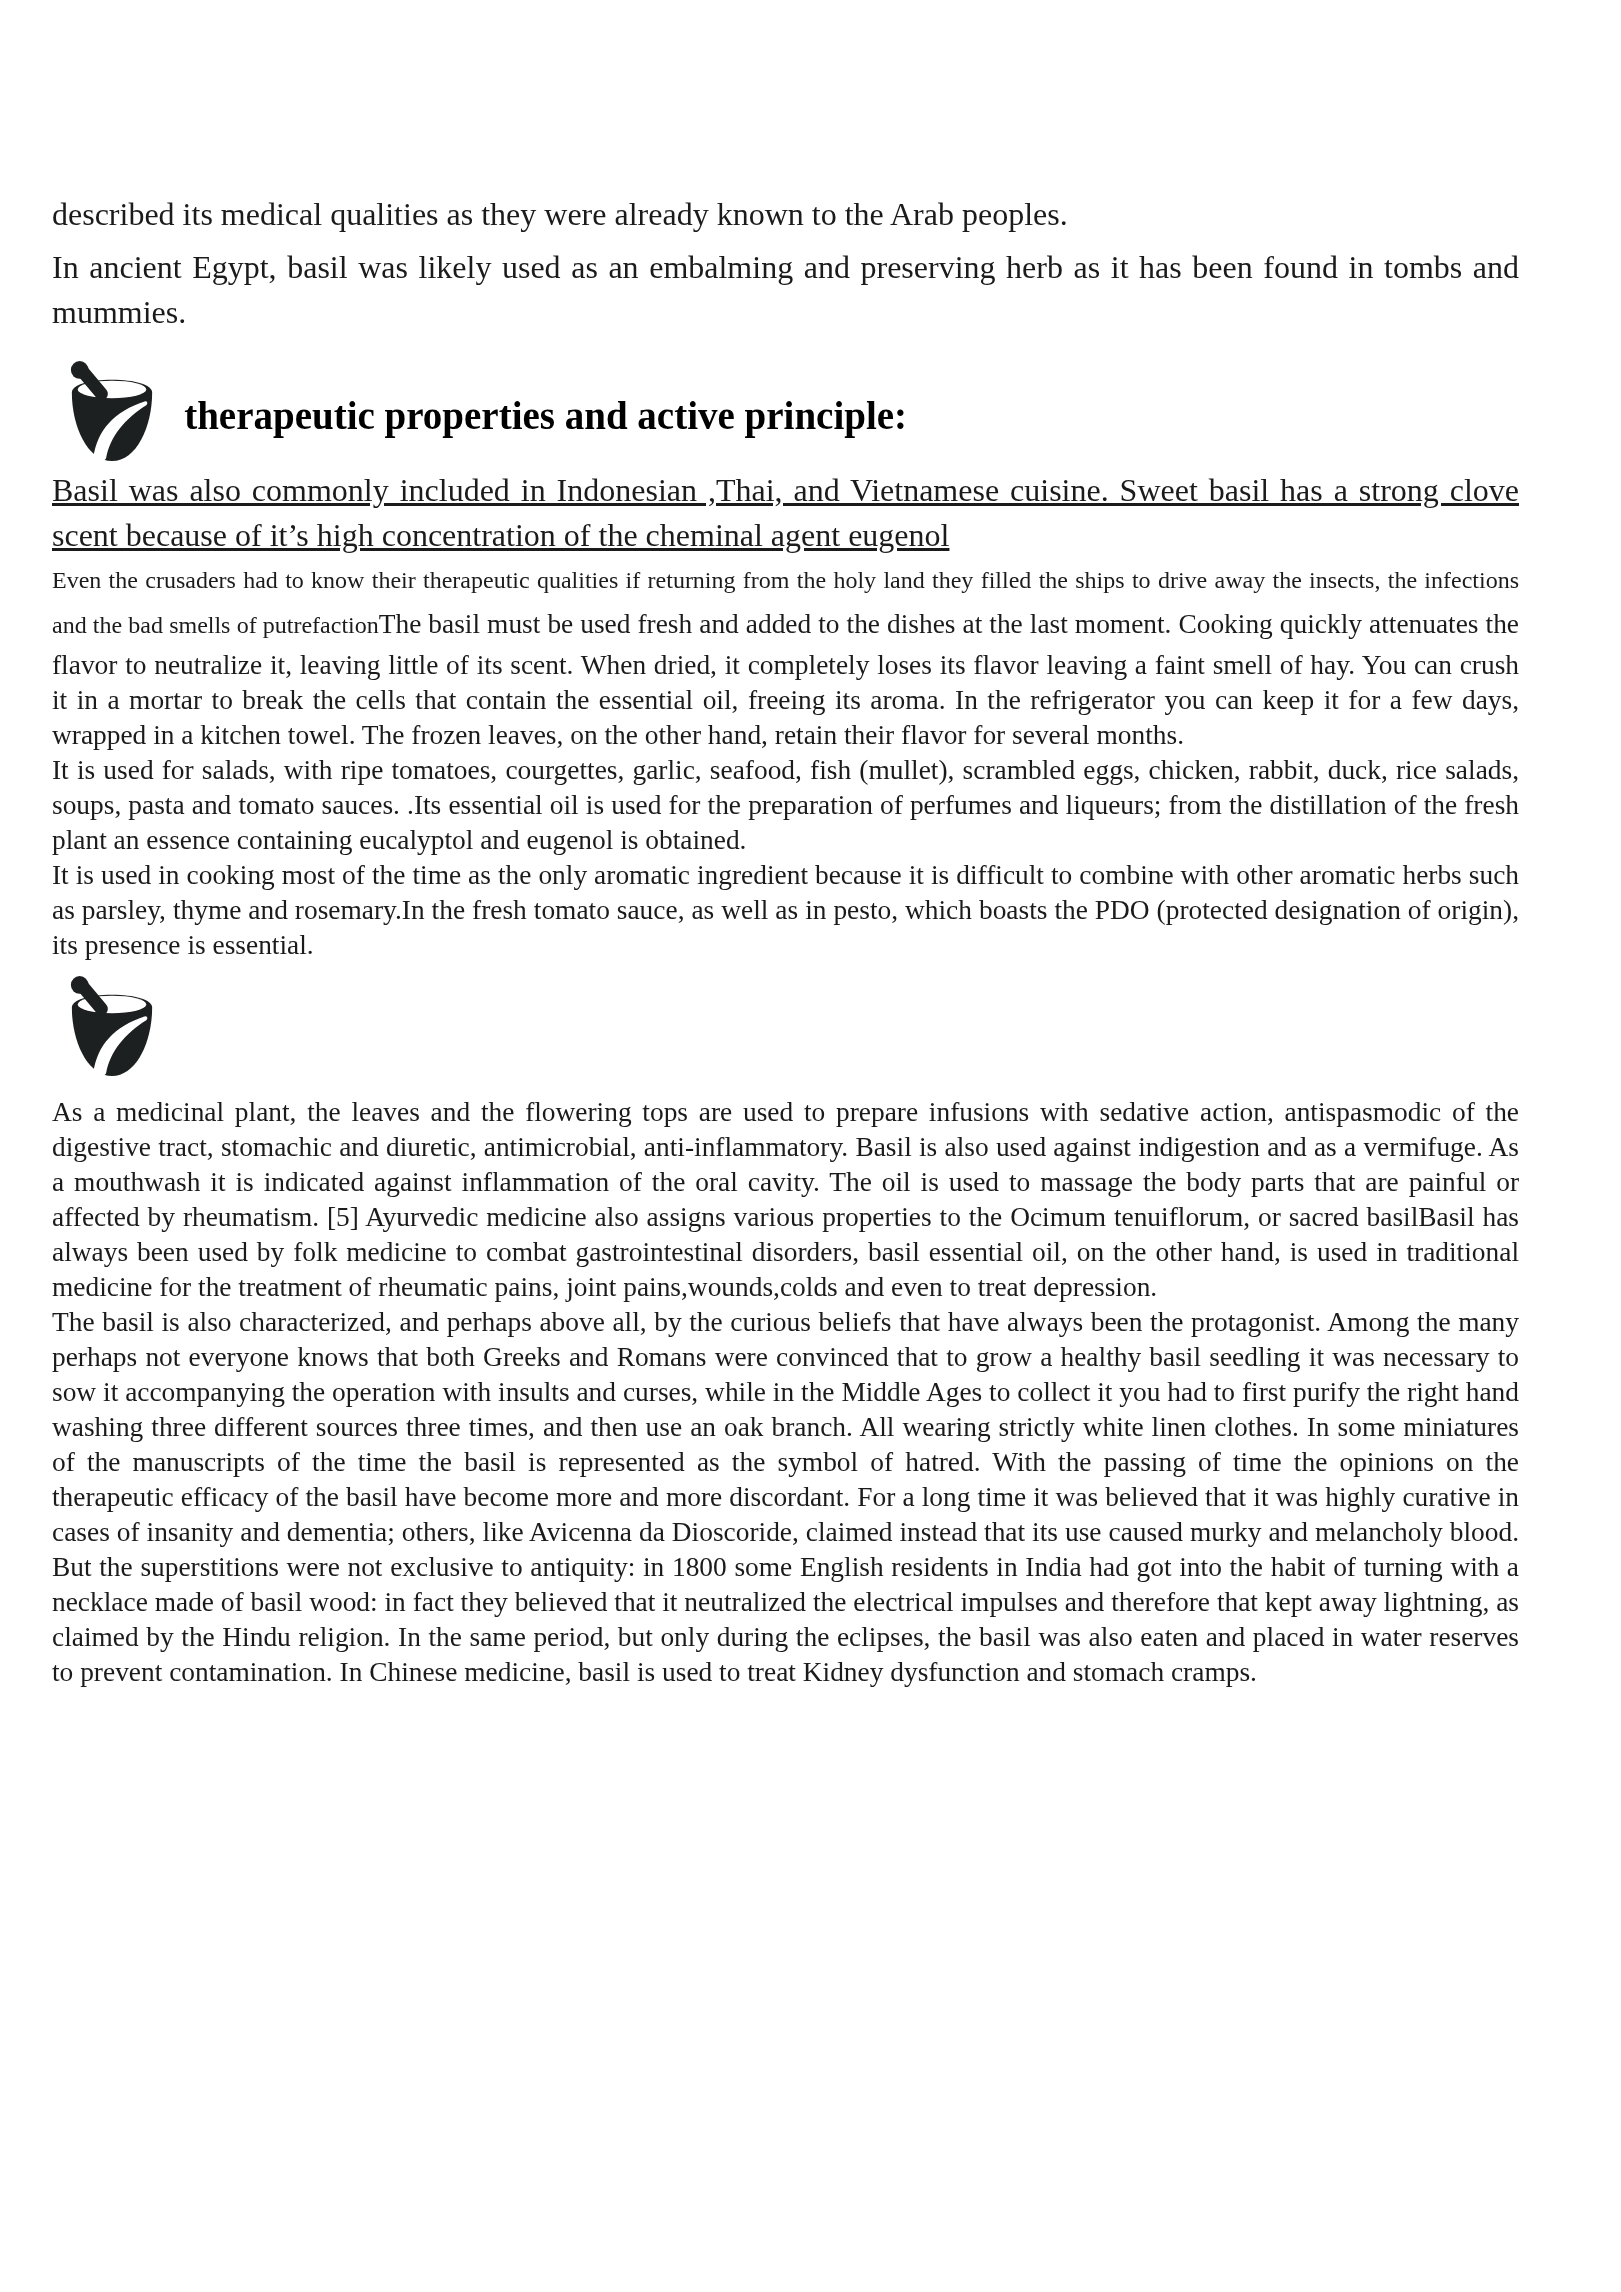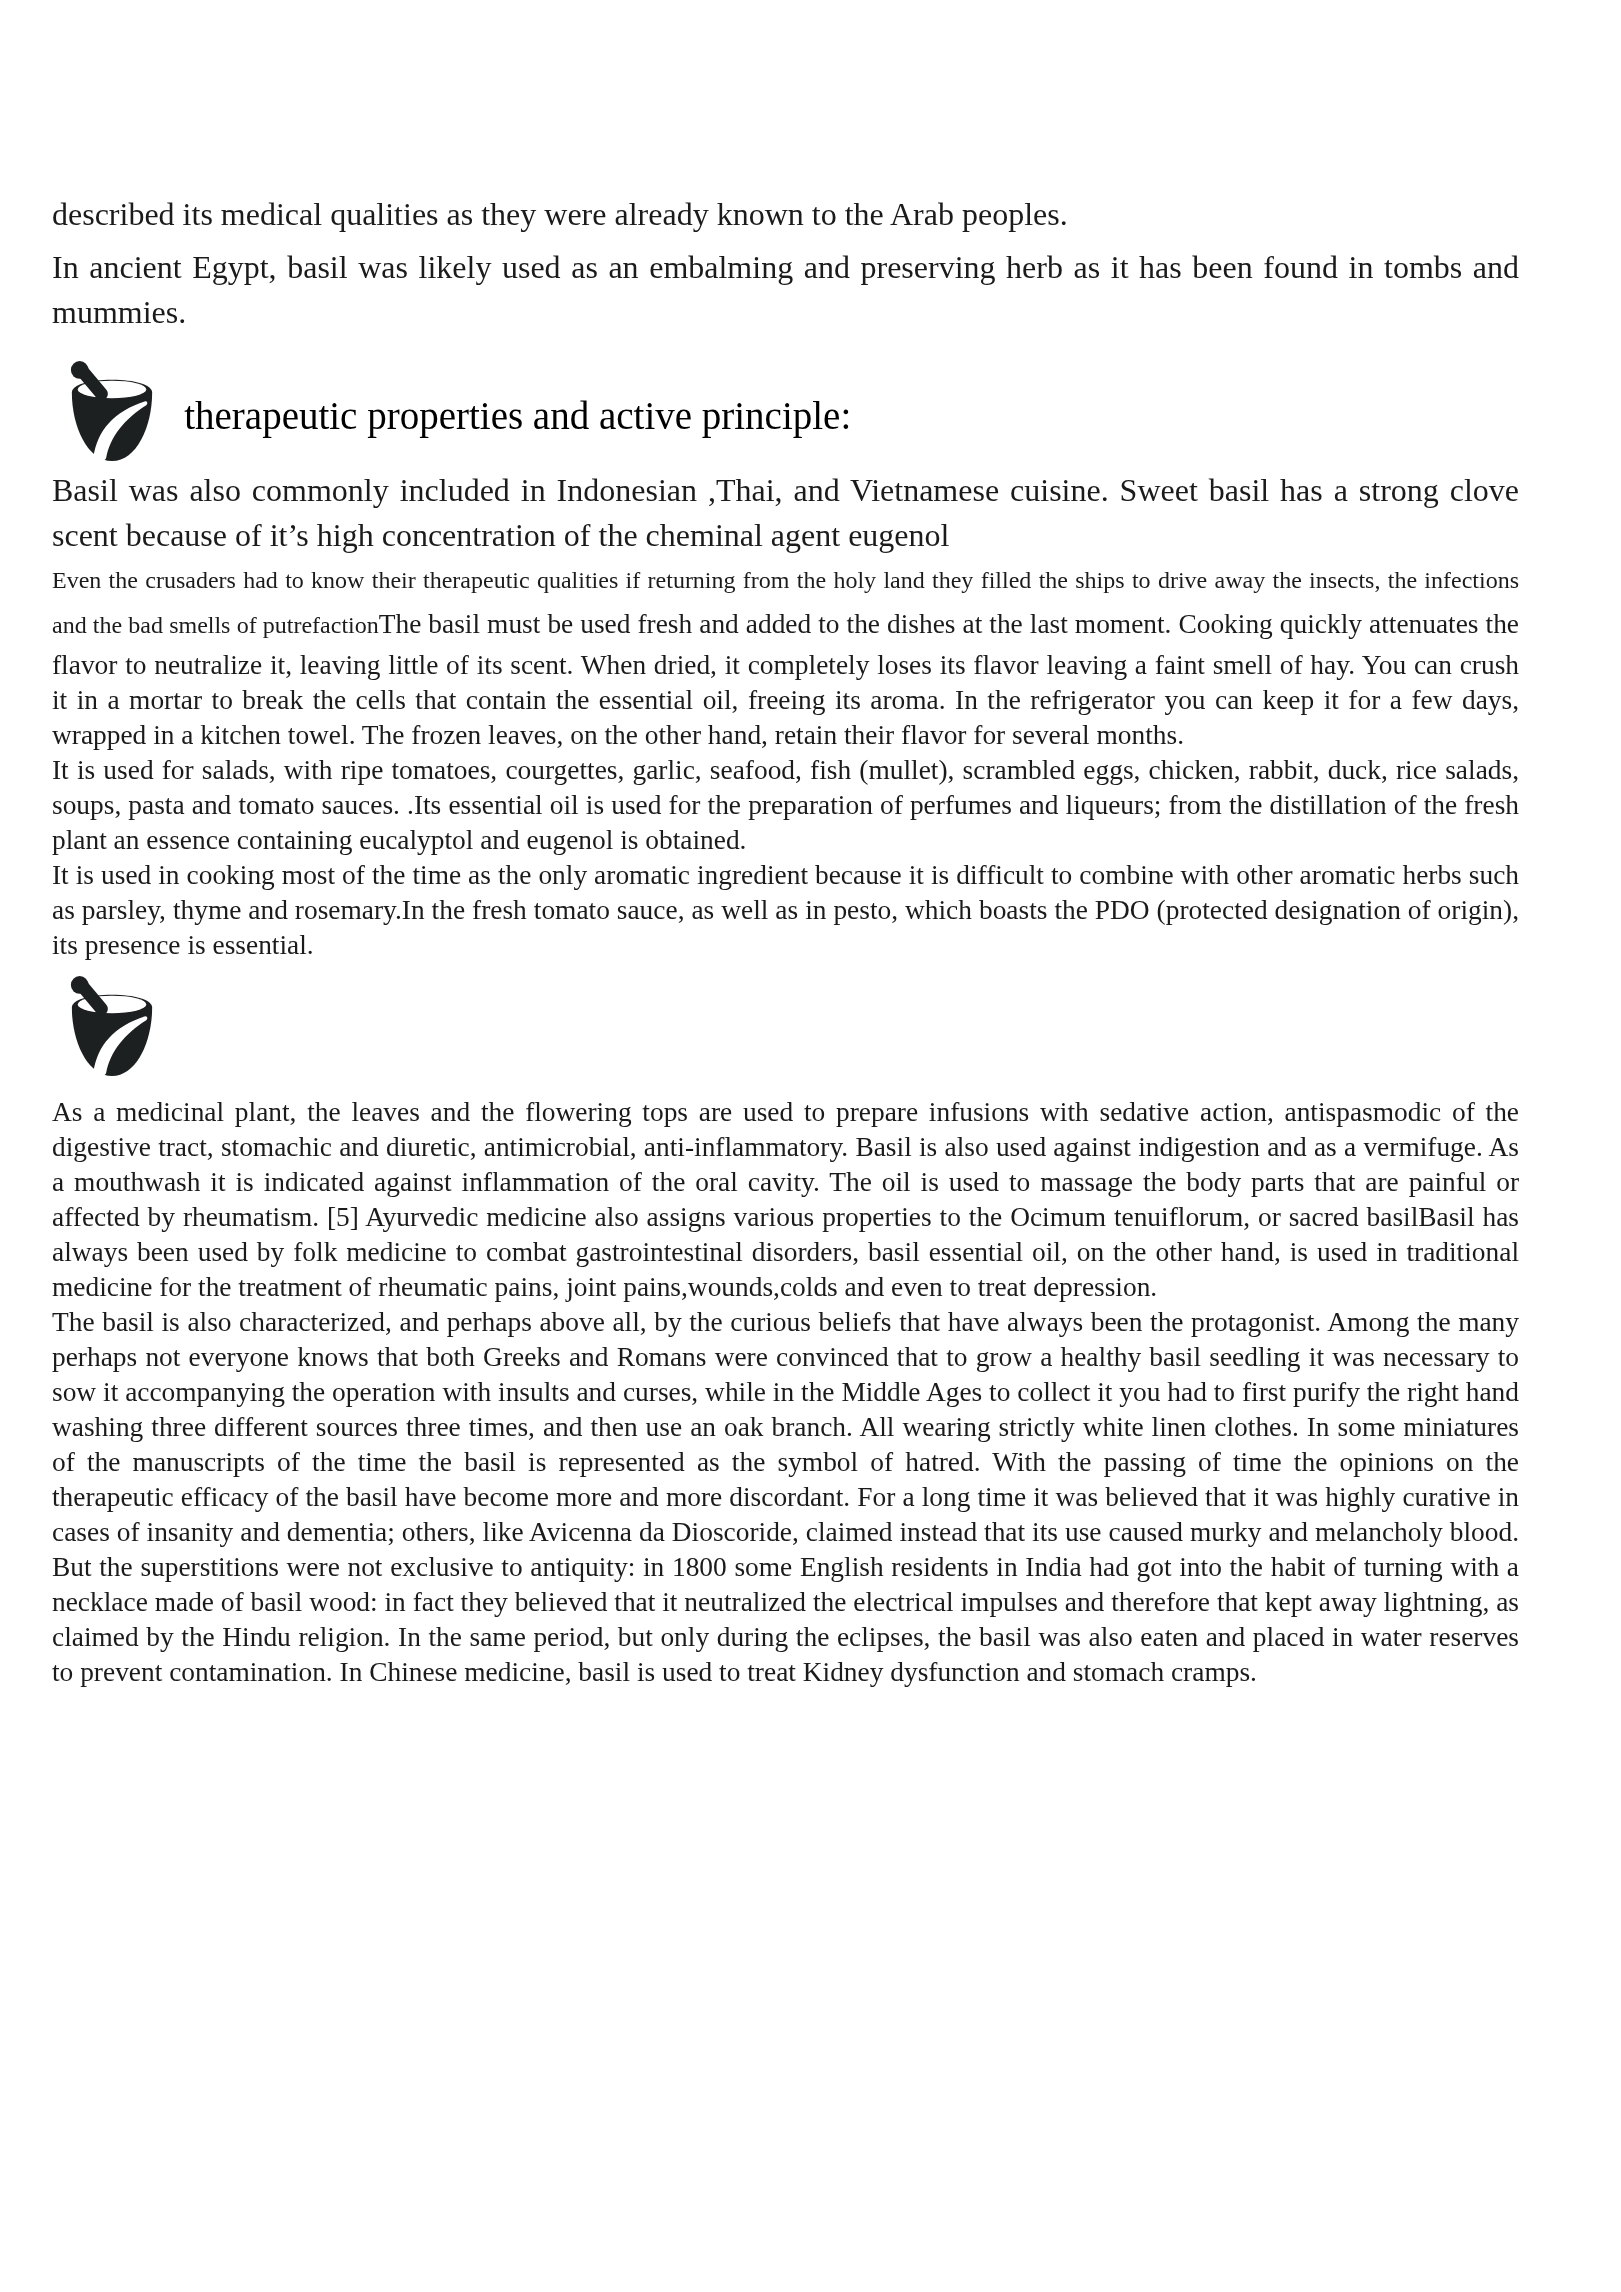--- a/index.html
+++ b/index.html
@@ -31,26 +31,26 @@
   .icon-wrap {
     width: 94px;
     height: 104px;
     flex: 0 0 auto;
   }
   .icon-wrap svg { width: 100%; height: 100%; display: block; }
   h2.heading {
     margin: 0 0 0 25.5px;
     padding-top: 5.9px;
     font-size: 39px;
-    font-weight: normal;
+    font-weight: bold;
     color: #000000;
     font-family: "Liberation Serif", serif;
     white-space: nowrap;
   }
-  .sec1-first { margin-top: 3.9px; }
+  .sec1-first { margin-top: 3.9px; text-decoration: underline; }
   .sec2-first { margin-top: 15.7px; }
   .mixed .t-lg-inline { font-size: 24px; line-height: 45px; }
 </style>
 </head>
 <body>
 
 <div class="page">
 
   <p class="para just t-lg intro-first">described its medical qualities as they were already known to the Arab peoples.</p>
 

